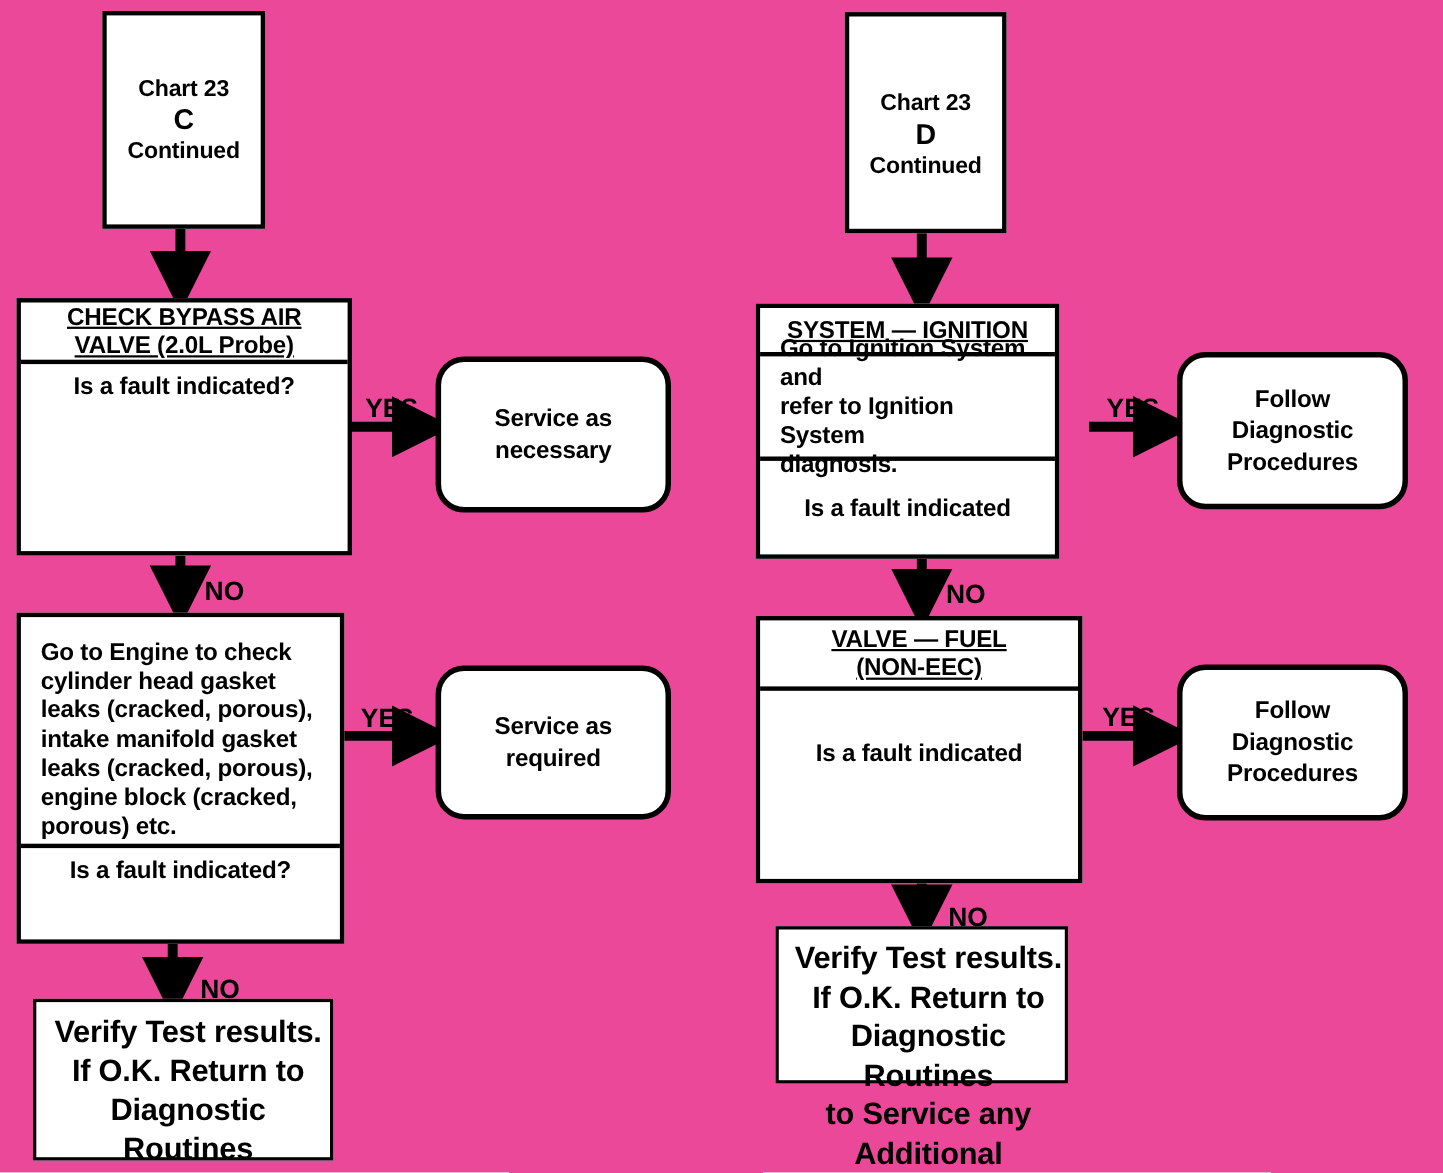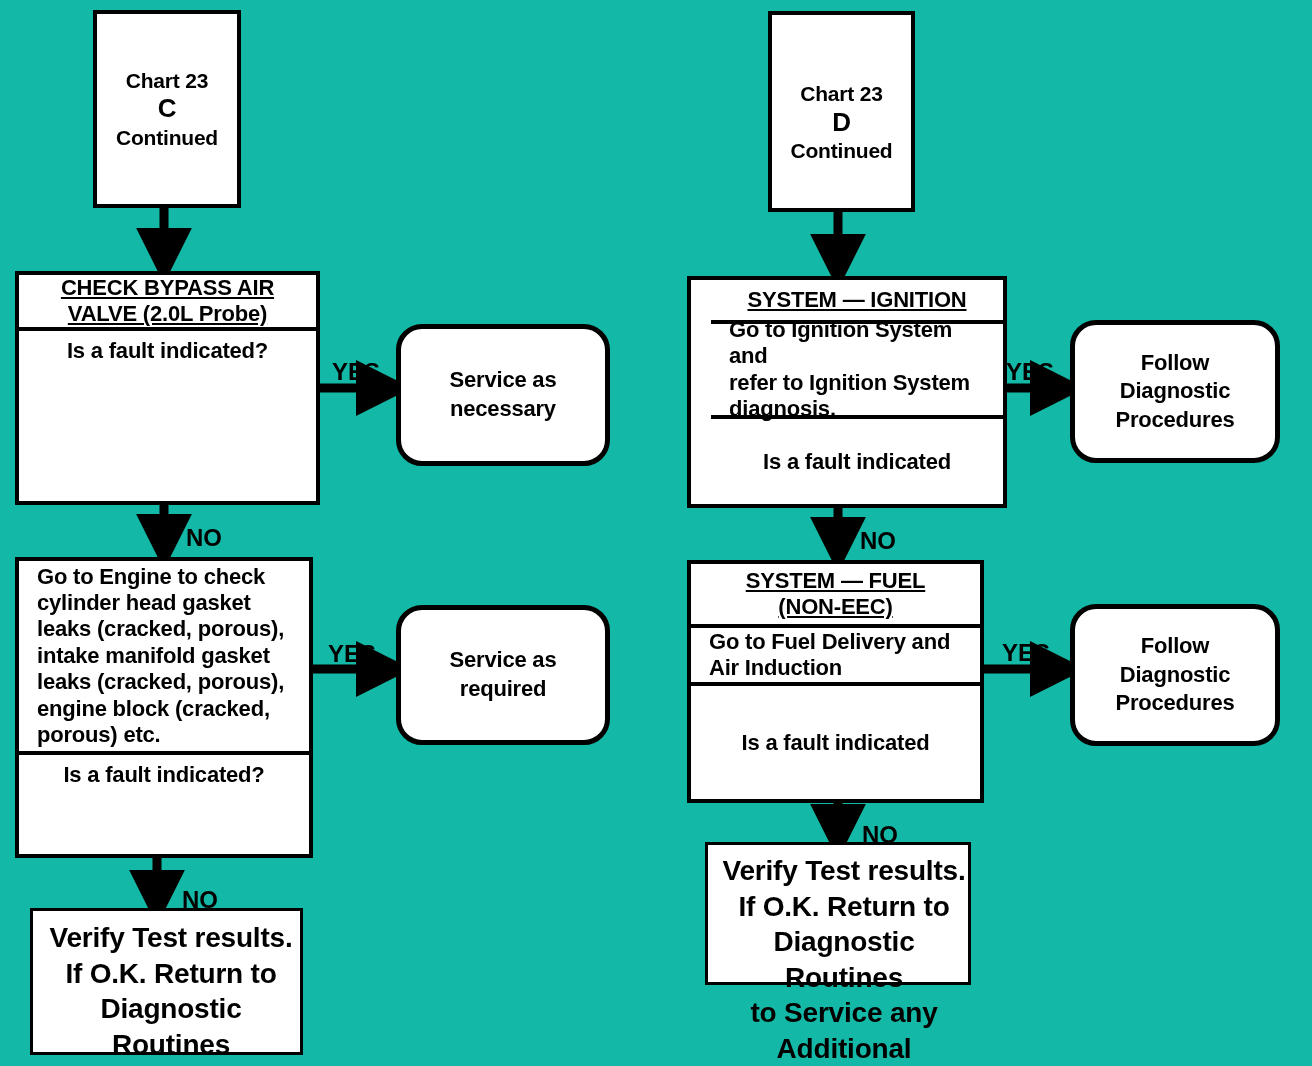--- a/index.html
+++ b/index.html
@@ -5,21 +5,21 @@
 <style>
   html, body {
     margin: 0;
     padding: 0;
     background: #ffffff;
   }
   #canvas {
     position: relative;
     width: 1312px;
     height: 1066px;
-    background: #14b8a6;
+    background: #ec4899;
     font-family: "Liberation Sans", sans-serif;
     color: #000000;
     overflow: hidden;
   }
   .node {
     position: absolute;
     box-sizing: border-box;
     background: #ffffff;
     border: 4px solid #000000;
   }
@@ -171,21 +171,21 @@
   <div class="node rounded" style="left:396px; top:324px; width:214px; height:142px;">
     <div class="rbox-inner">
       <div class="term-text" style="white-space: pre-line;">Service as
 necessary</div>
     </div>
   </div>
 
   <div class="edge-label" style="left:186px; top:512px;">NO</div>
 
   <div class="node" style="left:15px; top:557px; width:298px; height:301px;">
-    <div class="seg" style="height:194px;">
+    <div class="seg" style="height:194px;margin-top:16px;">
       <div class="seg-body body-left" style="white-space: pre-line;">Go to Engine to check
 cylinder head gasket
 leaks (cracked, porous),
 intake manifold gasket
 leaks (cracked, porous),
 engine block (cracked,
 porous) etc.</div>
     </div>
     <div class="seg seg-q last" style="height:39px;">Is a fault indicated?</div>
   </div>
@@ -210,21 +210,21 @@
   </div>
 
   <div class="node start-node" style="left:768px; top:11px; width:147px; height:201px;">
     <div class="start-text" style="margin-top:22px;">
       <span>Chart 23</span>
       <span class="big">D</span>
       <span>Continued</span>
     </div>
   </div>
 
-  <div class="node" style="left:687px; top:276px; width:320px; height:232px;padding-left:20px;">
+  <div class="node" style="left:687px; top:276px; width:276px; height:232px;">
     <div class="seg seg-title" style="height:44px;">SYSTEM — IGNITION</div>
     <div class="seg" style="height:95px;justify-content:center;">
       <div class="seg-body body-left" style="white-space: pre-line;">Go to Ignition System and
 refer to Ignition System
 diagnosis.</div>
     </div>
     <div class="seg seg-q last" style="height:85px;">Is a fault indicated</div>
   </div>
 
   <div class="edge-label" style="left:1006px; top:346px;">YES</div>
@@ -233,26 +233,22 @@
     <div class="rbox-inner">
       <div class="term-text" style="white-space: pre-line;">Follow
 Diagnostic
 Procedures</div>
     </div>
   </div>
 
   <div class="edge-label" style="left:860px; top:515px;">NO</div>
 
   <div class="node" style="left:687px; top:560px; width:297px; height:243px;">
-    <div class="seg seg-title" style="height: 64px; white-space: pre-line;">SYSTEM — FUEL
+    <div class="seg seg-title" style="height: 64px; white-space: pre-line;">VALVE — FUEL
 (NON-EEC)</div>
-    <div class="seg" style="height:58px;">
-      <div class="seg-body body-left" style="white-space: pre-line;">Go to Fuel Delivery and
-Air Induction</div>
-    </div>
     <div class="seg seg-q last" style="height:113px;">Is a fault indicated</div>
   </div>
 
   <div class="edge-label" style="left:1002px; top:627px;">YES</div>
 
   <div class="node rounded" style="left:1070px; top:604px; width:210px; height:142px;">
     <div class="rbox-inner">
       <div class="term-text" style="white-space: pre-line;">Follow
 Diagnostic
 Procedures</div>

